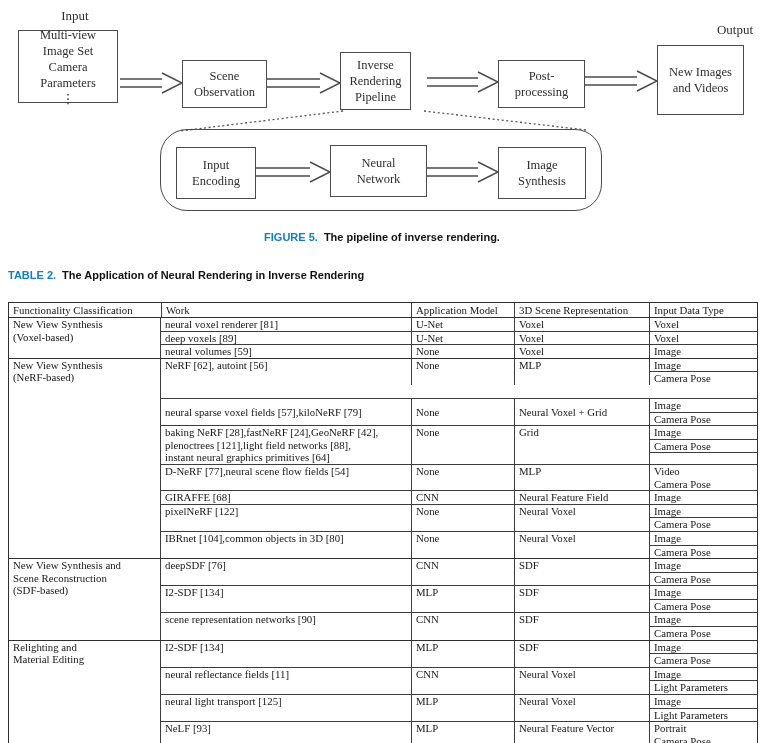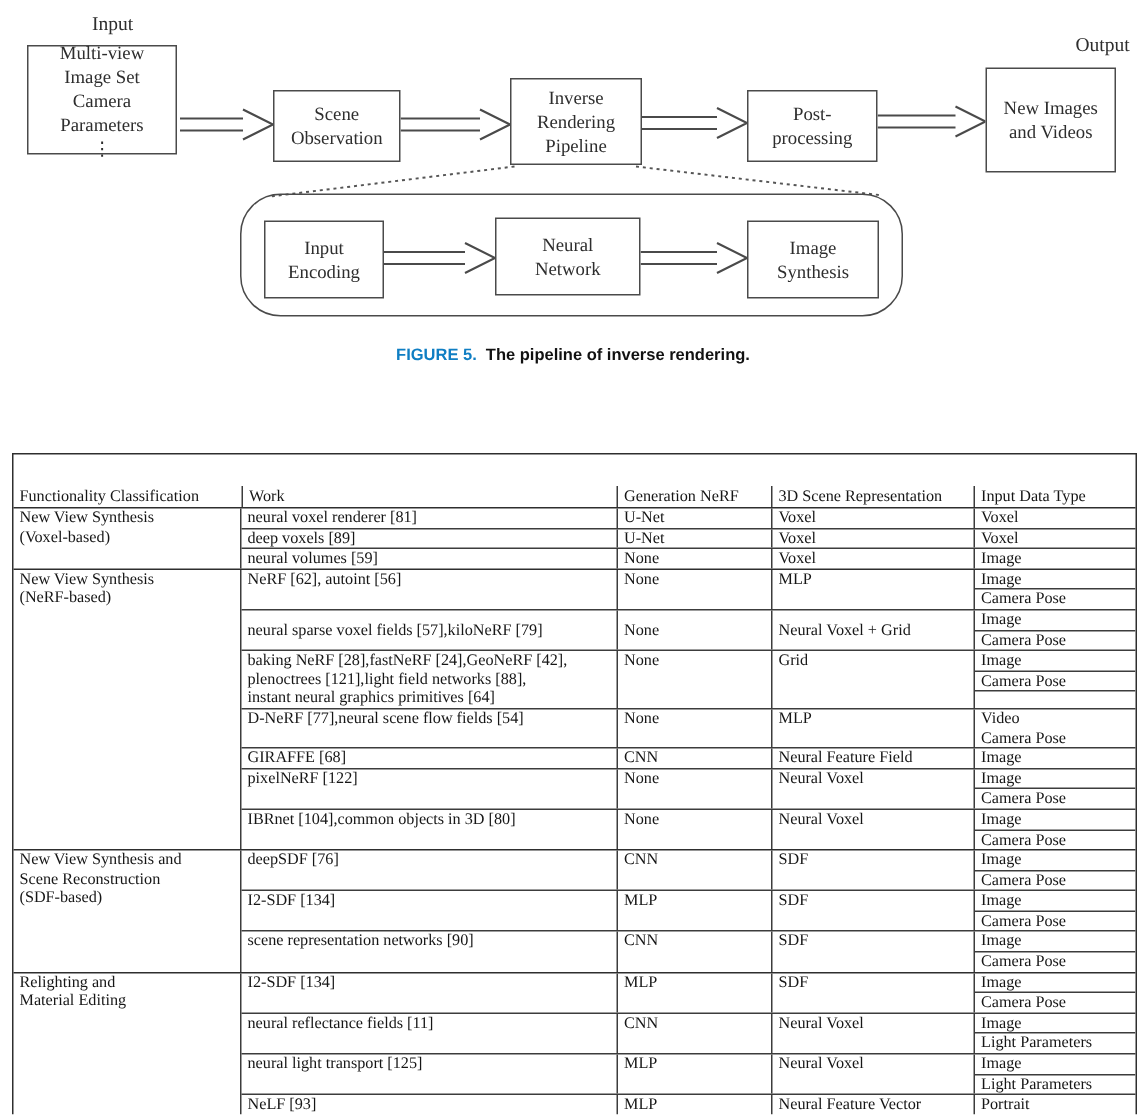--- a/index.html
+++ b/index.html
@@ -10,38 +10,38 @@
   #figure{position:absolute;left:0;top:0;width:764px;height:250px;}
   #fig-arrows{position:absolute;left:0;top:0;}
   .fbox{position:absolute;border:1.5px solid #4a4a4a;background:#fff;
         display:flex;align-items:center;justify-content:center;text-align:center;
         white-space:pre-line;font-size:12.5px;line-height:16px;color:#2e2e2e;box-sizing:border-box;}
   .flabel{position:absolute;font-size:13px;color:#2e2e2e;text-align:center;width:70px;}
   #roundrect{position:absolute;left:160px;top:129px;width:442px;height:82px;
              border:1.5px solid #4a4a4a;border-radius:27px;box-sizing:border-box;}
   #fb0{left:18px;top:30px;width:100px;height:73px;}
   #fb1{left:182px;top:60px;width:85px;height:48px;}
-  #fb2{left:340px;top:52px;width:88px;height:58px;}
+  #fb2{left:340px;top:52px;width:71px;height:58px;}
   #fb3{left:498px;top:60px;width:87px;height:48px;}
   #fb4{left:657px;top:45px;width:87px;height:70px;}
   #sb0{left:176px;top:147px;width:80px;height:52px;border-width:1.6px;}
   #sb1{left:330px;top:145px;width:97px;height:52px;border-width:1.6px;}
   #sb2{left:498px;top:147px;width:88px;height:52px;border-width:1.6px;}
   #lbl-input{left:40px;top:8px;}
   #lbl-output{left:700px;top:22px;}
 
   .cap{font-family:"Liberation Sans",sans-serif;font-weight:bold;font-size:11px;color:#111;}
   #fig-caption{position:absolute;left:0;top:231px;width:764px;text-align:center;}
   #tbl-caption{position:absolute;left:8px;top:269px;}
   .cap-label{margin-right:6px;}
 
   
   #tbl{position:absolute;left:8px;top:302px;width:750px;box-sizing:border-box;
        border:1.5px solid #2e2e2e;font-size:10.8px;line-height:12.6px;color:#161616;}
-  #tbl-head{display:flex;border-bottom:1.2px solid #2e2e2e;margin-top:21px;}
+  #tbl-head{display:flex;border-bottom:1.2px solid #2e2e2e;}
   .th{padding:1px 4px;height:14px;box-sizing:border-box;overflow:hidden;}
   .bl{border-left:1px solid #3c3c3c;}
   .c0{width:152px;flex:none;}
   .c1{width:250px;flex:none;}
   .c2{width:103px;flex:none;}
   .c3{width:135px;flex:none;}
   .c4{flex:1;}
   .section{display:flex;}
   .section + .section{border-top:1.2px solid #2e2e2e;}
   .func{width:152px;flex:none;padding:0 4px;box-sizing:border-box;
@@ -100,26 +100,29 @@
     <div class="fbox" id="sb1">Neural
 Network</div>
     <div class="fbox" id="sb2">Image
 Synthesis</div>
   </div>
 
   <div id="fig-caption" class="cap">
     <span class="cap-label" style="color: rgb(15, 126, 195);">FIGURE 5.</span><span class="cap-text">The pipeline of inverse rendering.</span>
   </div>
 
+  <div id="tbl-caption" class="cap">
+    <span class="cap-label" style="color: rgb(15, 126, 195);">TABLE 2.</span><span class="cap-text">The Application of Neural Rendering in Inverse Rendering</span>
+  </div>
 
   <div id="tbl">
     <div id="tbl-head">
         <div class="th c0">Functionality Classification</div>
         <div class="th c1 bl">Work</div>
-        <div class="th c2 bl">Generation NeRF</div>
+        <div class="th c2 bl">Application Model</div>
         <div class="th c3 bl">3D Scene Representation</div>
         <div class="th c4 bl">Input Data Type</div>
       </div>
     <div id="tbl-body">
         <div class="section">
           <div class="func">New View Synthesis
 (Voxel-based)</div>
           <div class="rows">
             <div class="work-row" style="min-height: 12.6px;">
               <div class="cell cw c1">neural voxel renderer [81]</div>
@@ -153,21 +156,21 @@
           <div class="rows">
             <div class="work-row" style="min-height: 25.2px;">
               <div class="cell cw c1">NeRF [62], autoint [56]</div>
               <div class="cell cm c2">None</div>
               <div class="cell cp c3">MLP</div>
               <div class="cell ci c4">
                 <div class="il">Image</div>
                 <div class="il">Camera Pose</div>
               </div>
             </div>
-            <div class="work-row vc" style="min-height: 25.2px;">
+            <div class="work-row vc" style="min-height: 25.2px; margin-top: 13px;">
               <div class="cell cw c1">neural sparse voxel fields [57],kiloNeRF [79]</div>
               <div class="cell cm c2">None</div>
               <div class="cell cp c3">Neural Voxel + Grid</div>
               <div class="cell ci c4">
                 <div class="il">Image</div>
                 <div class="il">Camera Pose</div>
               </div>
             </div>
             <div class="work-row" style="min-height: 37.8px; justify-content: space-between;">
               <div class="cell cw c1">baking NeRF [28],fastNeRF [24],GeoNeRF [42],

